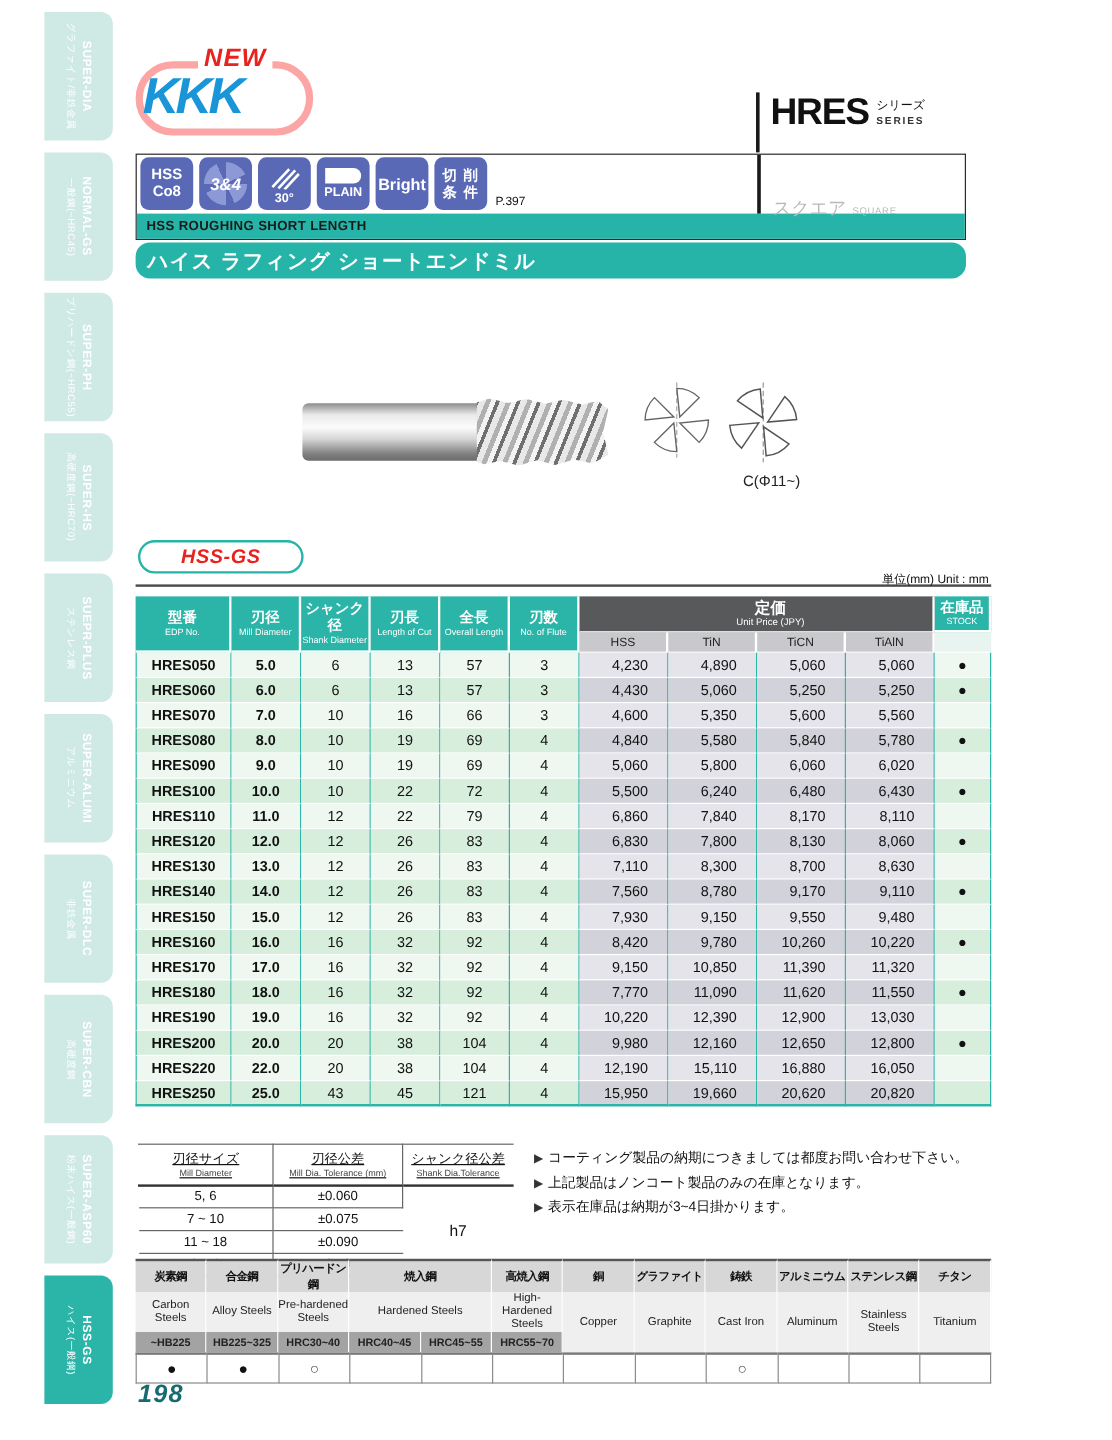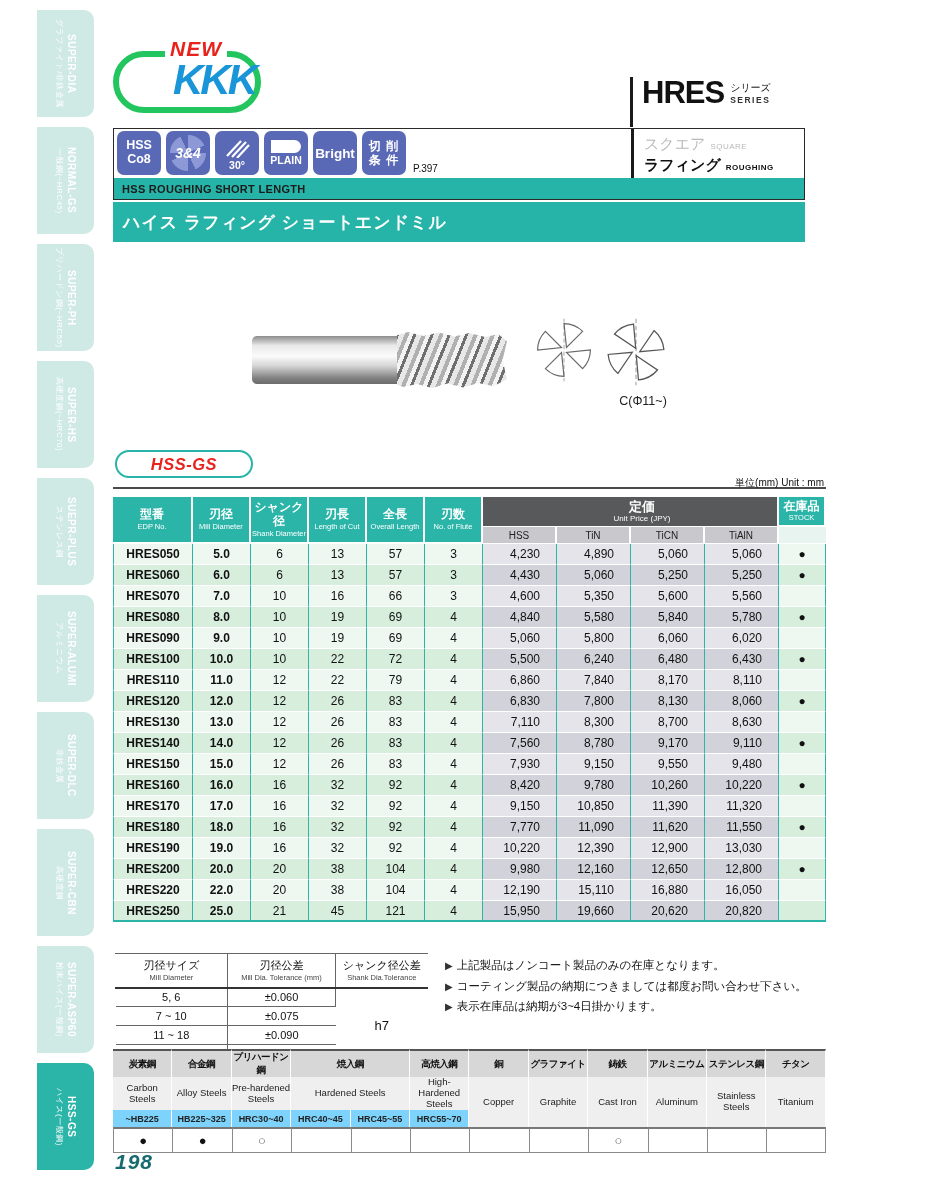--- a/index.html
+++ b/index.html
@@ -14,22 +14,22 @@
   .tab-inner { position:absolute; inset:0; display:flex; align-items:center; justify-content:center; gap:1px; }
   .tab-ja { writing-mode:vertical-rl; text-orientation:sideways; font-size:8px; color:#fff; letter-spacing:.5px; }
   .tab-en { writing-mode:vertical-rl; text-orientation:sideways; font-size:10px; font-weight:bold; color:#fff; letter-spacing:.5px; }
 
   
   .content { position:absolute; left:113px; top:0; width:713px; height:1200px; }
 
   
   .header { position:absolute; left:0; top:35px; width:713px; height:92px; }
   .logo { position:absolute; left:0; top:2px; width:150px; height:80px; }
-  .logo-oval { position:absolute; left:0; top:14px; width:148px; height:62px; border:6px solid #22c55e; border-radius:40px;
-               display:flex; align-items:center; justify-content:flex-end; background:#fff; }
+  .logo-oval { position:absolute; left:0; top:14px; width:148px; height:62px; border:6px solid #fca5a5; border-radius:40px;
+               display:flex; align-items:center; justify-content:flex-start; background:#fff; }
   .logo-kkk { color:#1a96d8; font-weight:900; font-style:italic; font-size:42px; letter-spacing:-3px; line-height:1; transform:translateY(-2px); }
   .logo-new { position:absolute; left:52px; top:0; background:#fff; padding:0 5px; color:#e8221c; font-weight:900; font-style:italic; font-size:21px; letter-spacing:1px; line-height:1.1; }
   .titles { position:absolute; left:160px; top:6px; }
   .t-ja { font-size:15px; font-weight:bold; }
   .t-en { font-size:13.5px; margin-top:3px; }
   .t-main { font-size:23px; font-weight:800; margin-top:4px; letter-spacing:.5px; }
   .series { position:absolute; left:517px; top:42px; height:50px; border-left:3px solid #1a1a1a; padding-left:9px; display:flex; gap:6px; }
   .series-code { font-weight:900; font-size:31px; letter-spacing:-1px; line-height:1;text-align:right; }
   .series-sub { display:flex; flex-direction:column; margin-top:4px; }
   .series-ja { font-size:10px; }
@@ -45,28 +45,28 @@
   .badge-fan { position:absolute; inset:4px; border-radius:50%;
     background:conic-gradient(#8d99d6 0 65deg,rgba(0,0,0,0) 65deg 90deg,#8d99d6 90deg 155deg,rgba(0,0,0,0) 155deg 180deg,#8d99d6 180deg 245deg,rgba(0,0,0,0) 245deg 270deg,#8d99d6 270deg 335deg,rgba(0,0,0,0) 335deg); }
   .badge-big { position:relative; font-size:14px; font-style:italic; }
   .badge-small-label { font-size:10.5px; line-height:1; margin-top:2px; }
   .badge-shank-shape { width:30px; height:13px; background:#fff; border-radius:0 7px 7px 0; }
   .badge-bright { font-size:13.5px; }
   .badge-cut { font-size:12px; line-height:1.2; letter-spacing:1px; text-align:center; }
   .page-ref { font-size:10px; color:#111; align-self:flex-end; margin-left:2px; padding-bottom:1px; }
   .type-block { position:absolute; left:517px; top:0; bottom:0; border-left:3px solid #1a1a1a; padding:6px 0 0 10px; }
   .type-line { display:flex; align-items:baseline; gap:5px; margin-bottom:2px; }
-  .type-ja { font-size:15px; font-weight:bold; }
+  .type-ja { font-size:15px; font-weight:bold;margin-top:29px; }
   .type-en { font-size:8px; font-weight:bold; letter-spacing:.5px; }
   .type-line.inactive .type-ja, .type-line.inactive .type-en { color:#b9b9b9; font-weight:normal; }
   .type-line.active .type-ja { color:#111; }
   .banner1 { height:21px; background:#27b4a8; display:flex; align-items:center; padding-left:8px;
              font-size:11px; font-weight:bold; color:#1b1b1b; letter-spacing:.3px; }
-  .banner2 { position:absolute; left:0; top:202px; width:692px; height:40px; background:#27b4a8; color:#fff;
-             display:flex; align-items:center; padding-left:10px; font-size:17px; font-weight:bold; letter-spacing:1px; }
+  .banner2 { position:absolute; left:0; top:202px; width:692px; height:30px; background:#27b4a8; color:#fff;
+             display:flex; align-items:center; padding-left:10px; font-size:17px; font-weight:bold; letter-spacing:1px;border-radius:12px; }
 
   
   .features { position:absolute; left:0; top:244px; width:692px; height:16px; font-size:12px; }
   .feat-en { position:absolute; left:6px; color:#58595b; }
   .feat-ja { position:absolute; left:382px; color:#111; }
   .tri { font-size:10px; margin-right:4px; color:#333; }
 
   
   .product { position:absolute; left:0; top:262px; width:692px; height:186px; }
   .endmill { position:absolute; left:139px; top:70px; display:flex; align-items:center; }
@@ -104,37 +104,37 @@
   .price-table tr.even td { background:#d8eedd; }
   .price-table tr.odd td.pr { background:#e4e4ea; }
   .price-table tr.even td.pr { background:#d2d2da;padding-left:12px; }
   .price-table td.edp, .price-table td.dia { font-weight:bold; }
   .price-table td.pr { text-align:right; padding-right:16px; }
   .price-table td.stock { font-size:12px; }
   .price-table tr.last td { border-bottom:2px solid #2bb5a8; }
 
   
   .tol-table { position:absolute; left:2px; top:953px; border-collapse:collapse; table-layout:fixed; width:312px; }
-  .tol-table th { border:1px solid #666; border-left:none; border-top:1px solid #666; border-bottom:2px solid #333; background:#fff; height:34px; font-weight:normal; }
+  .tol-table th { border:1px solid #666; border-left:none; border-top:1px solid #666; border-bottom:2px solid #333; background:#fff; height:34px; font-weight:normal;text-decoration:underline; }
   .tol-table th:first-child { border-left:1px solid #fff0; }
   .tol-table th .h-ja { display:block; font-size:11px; }
   .tol-table th .h-en { display:block; font-size:7.5px; color:#444; }
   .tol-table td { border:1px solid #666; border-left:none; height:19px; text-align:center; font-size:11px; }
   .tol-table th:last-child, .tol-table td:last-child { border-right:none; }
   .tol-table td.h7 { font-size:13px; }
 
   
   .notes { position:absolute; left:332px; top:955px; list-style:none; font-size:11.5px; line-height:1.8; color:#111; }
 
   
   .mat-table { position:absolute; left:0; top:1049px; border-collapse:separate; border-spacing:0; table-layout:fixed; width:713px; }
   .mat-table th, .mat-table td { border-right:1px solid #fff; text-align:center; overflow:hidden; }
   .mat-ja th { background:#d7d7d8; height:24px; font-size:9.5px; letter-spacing:-.5px; font-weight:bold; border-top:2px solid #555; }
   .mat-en td { background:#efefef; height:33px; font-size:9.5px; color:#222; line-height:1.15; }
-  .mat-sub td { background:#7dd3fc; height:17px; font-size:9px; font-weight:bold; color:#222; }
+  .mat-sub td { background:#a3a3a3; height:17px; font-size:9px; font-weight:bold; color:#222; }
   .mat-marks td { background:#fff; height:26px; border:1px solid #8a8a8a; border-right:none; font-size:13px; border-top:2px solid #777; }
   .mat-marks td:last-child { border-right:1px solid #8a8a8a; }
   .mark-open { color:#555; }
 
   .page-num { position:absolute; left:2px; top:1150px; color:#176a70; font-weight:900; font-style:italic; font-size:21px; letter-spacing:1px; }
 </style>
 </head>
 <body>
 
 <div class="page">
@@ -583,21 +583,21 @@
             <td>4</td>
             <td class="pr">12,190</td>
             <td class="pr">15,110</td>
             <td class="pr">16,880</td>
             <td class="pr">16,050</td>
             <td class="stock"></td>
           </tr>
           <tr class="even last">
             <td class="edp">HRES250</td>
             <td class="dia">25.0</td>
-            <td>21</td>
+            <td>43</td>
             <td>45</td>
             <td>121</td>
             <td>4</td>
             <td class="pr">15,950</td>
             <td class="pr">19,660</td>
             <td class="pr">20,620</td>
             <td class="pr">20,820</td>
             <td class="stock"></td>
           </tr>
         </tbody>
@@ -640,22 +640,22 @@
             <td>±0.090</td>
           </tr>
           <tr>
             <td>19 ~ 25</td>
             <td>±0.105</td>
           </tr>
         </tbody>
     </table>
 
     <ul class="notes" id="notes-list">
+        <li><span class="tri">▶</span><span>コーティング製品の納期につきましては都度お問い合わせ下さい。</span></li>
         <li><span class="tri">▶</span><span>上記製品はノンコート製品のみの在庫となります。</span></li>
-        <li><span class="tri">▶</span><span>コーティング製品の納期につきましては都度お問い合わせ下さい。</span></li>
         <li><span class="tri">▶</span><span>表示在庫品は納期が3~4日掛かります。</span></li>
       </ul>
 
     <table class="mat-table">
       <tbody id="mat-body">
           <tr class="mat-ja">
             <th colspan="1">炭素鋼</th>
             <th colspan="1">合金鋼</th>
             <th colspan="1">プリハードン鋼</th>
             <th colspan="2">焼入鋼</th>

